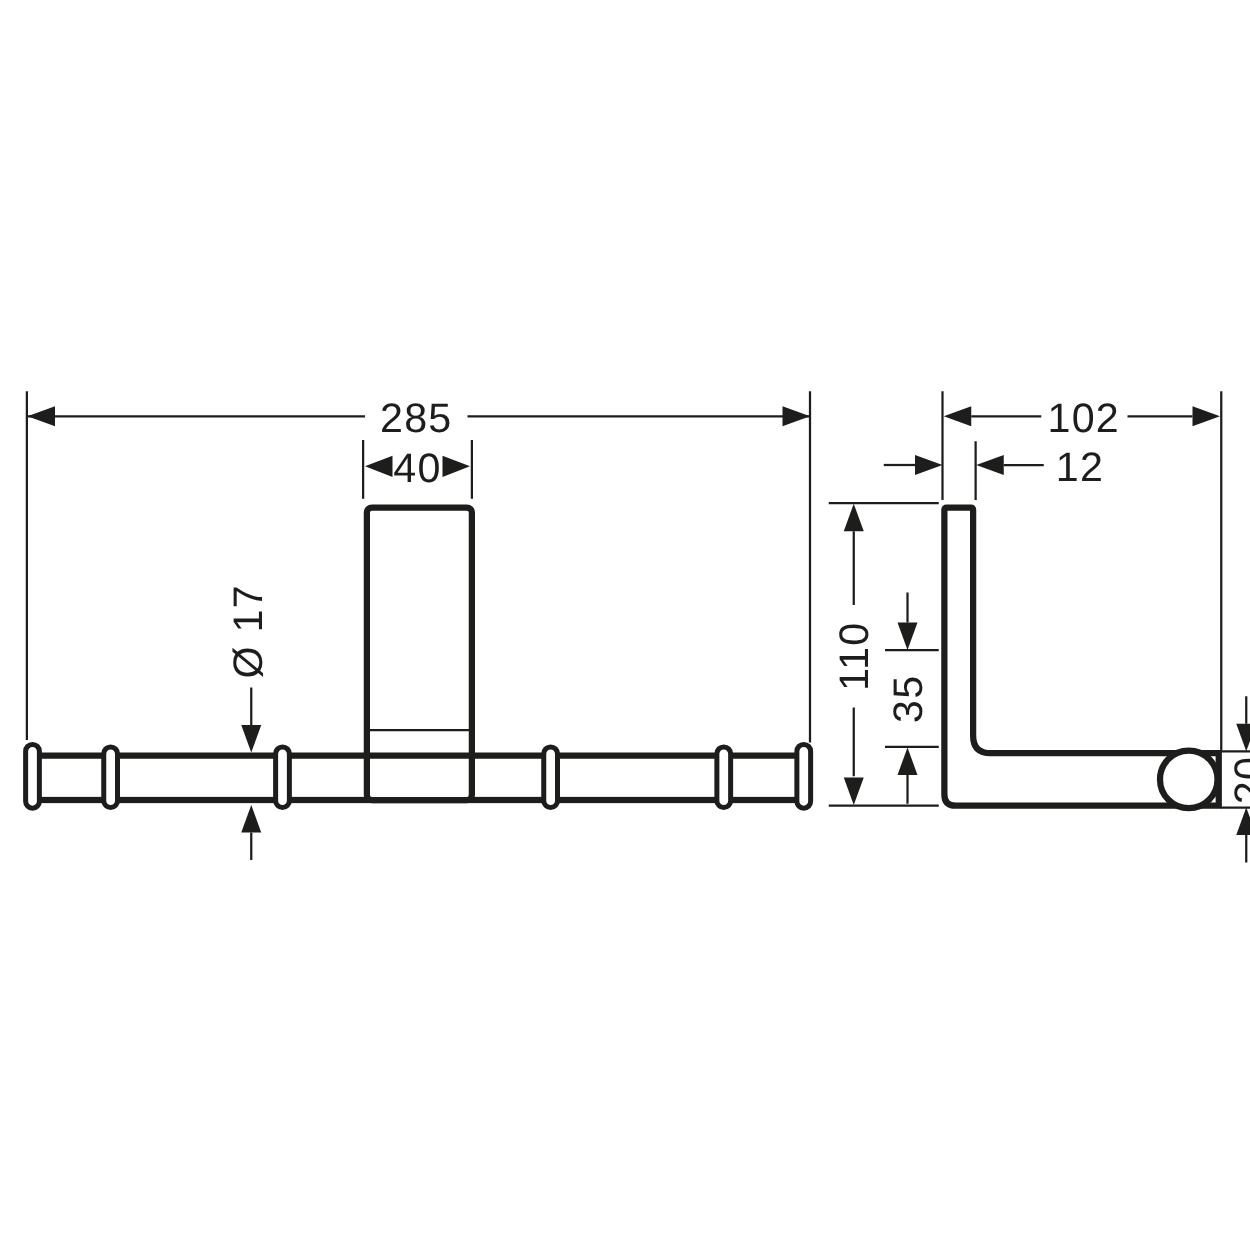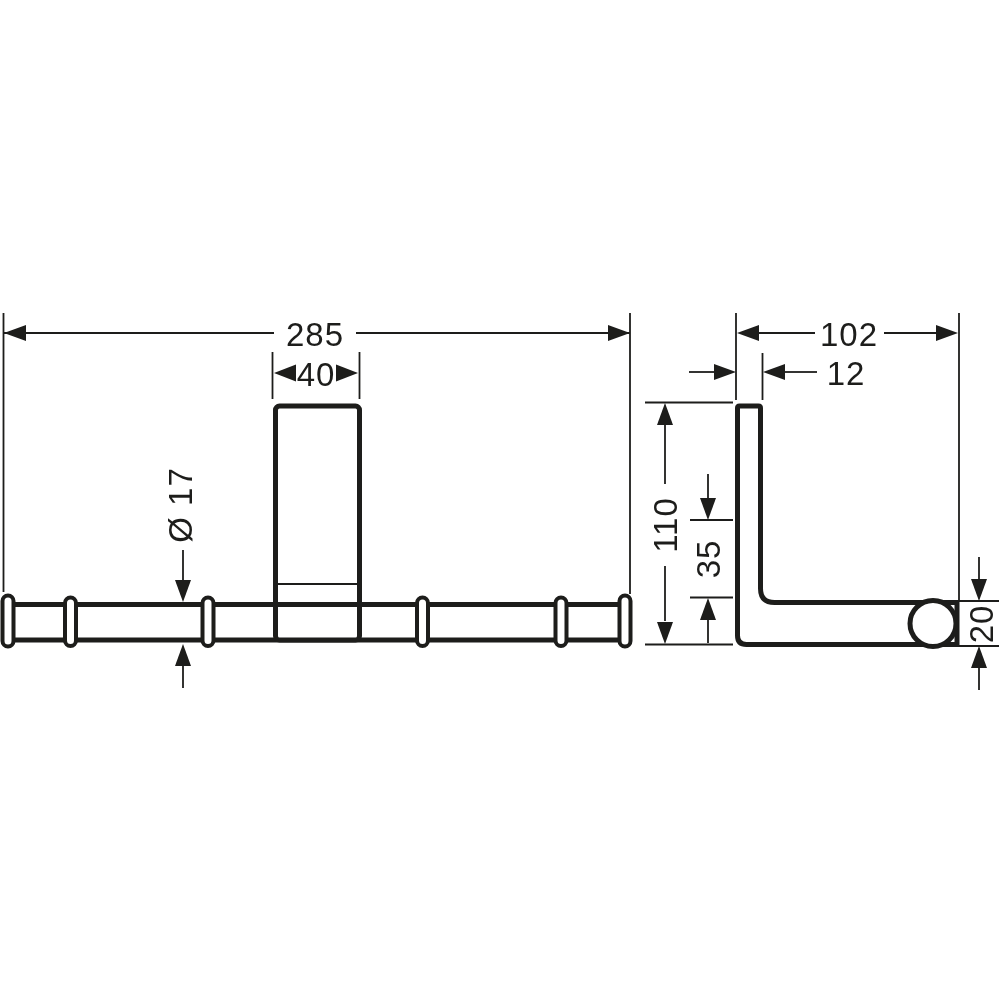--- a/index.html
+++ b/index.html
@@ -2,20 +2,21 @@
 <html style="--line: #1d1d1b; --bg: #ffffff;"><head>
 <meta charset="utf-8">
 <style>
   :root { --line: #1d1d1b; --bg: #ffffff; }
   html, body { margin: 0; padding: 0; background: var(--bg); }
   .canvas {
     position: relative;
     width: 819px; height: 1000px;
     background: var(--bg);
     font-family: "Liberation Sans", sans-serif;
+    margin-left: 18px;
   }
   svg { display: block; }
   .thin  { stroke: var(--line); stroke-width: 1.8; fill: none; }
   .thick { stroke: var(--line); stroke-width: 5;   fill: none; }
   .shape { stroke: var(--line); stroke-width: 5;   fill: var(--bg); }
   .fitting { stroke: var(--line); stroke-width: 4; fill: var(--bg); }
   .ah    { fill: var(--line); stroke: none; }
   .dim {
     fill: var(--line);
     font-family: "Liberation Sans", sans-serif;

